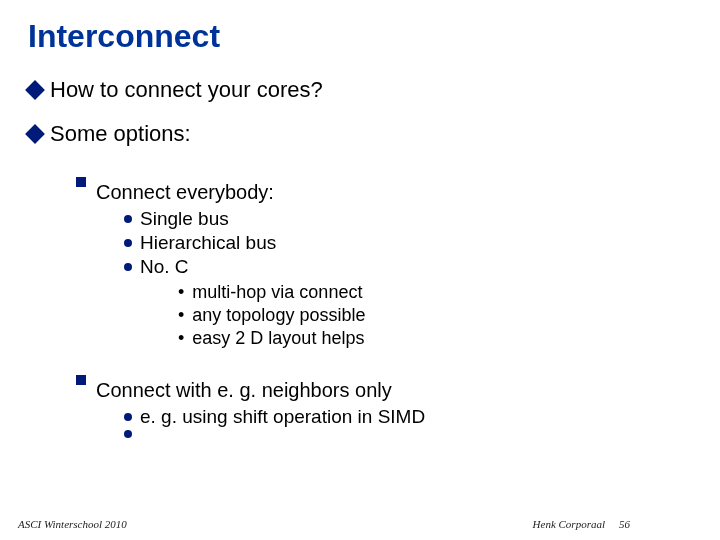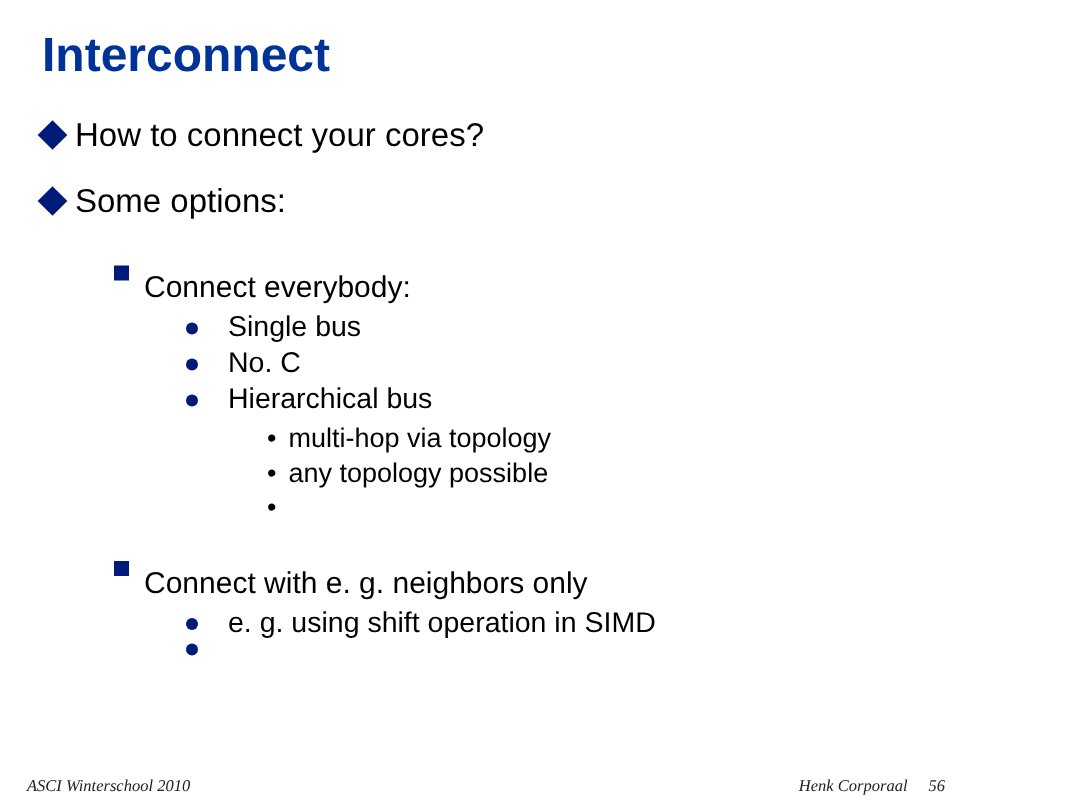--- a/index.html
+++ b/index.html
@@ -8,21 +8,21 @@
   .title { color: #003399; font-size: 32px; font-weight: bold; margin-bottom: 22px; }
   .lvl1 { margin: 0 0 12px 0; }
   .lvl1-row { display: flex; align-items: center; gap: 8px; }
   .diamond { width: 14px; height: 14px; background: #001a7a; transform: rotate(45deg); flex: 0 0 14px; }
   .lvl1-text { font-size: 22px; color: #000; }
   .lvl2 { margin: 8px 0 4px 48px; }
   .lvl2-row { display: flex; align-items: center; gap: 10px; }
   .square { width: 10px; height: 10px; background: #001a7a; flex: 0 0 10px; }
   .lvl2-text { font-size: 20px; color: #000; margin-top: 22px; }
   .lvl3 { margin: 4px 0 0 96px; }
-  .lvl3-row { display: flex; align-items: center; gap: 20px; margin: 2px 0; }
+  .lvl3-row { display: flex; align-items: center; gap: 8px; margin: 2px 0; }
   .circle { width: 8px; height: 8px; border-radius: 50%; background: #001a7a; flex: 0 0 8px; }
   .lvl3-text { font-size: 19px; color: #000; }
   .lvl4 { margin: 4px 0 6px 150px; }
   .lvl4-row { display: flex; align-items: flex-start; gap: 8px; margin: 2px 0; }
   .dot { font-size: 18px; line-height: 20px; }
   .lvl4-text { font-size: 18px; color: #000; }
   .footer { position: absolute; bottom: 10px; left: 0; right: 0; display: flex; justify-content: space-between; padding: 0 18px; font-size: 11px; color: #222; }
   .footer-left { font-style: italic; font-family: "Times New Roman", serif; }
   .footer-right { font-style: italic; font-family: Liberation Serif, serif; display: flex; gap: 14px; }
   .spacer-top { height: 6px; }
@@ -57,39 +57,40 @@
     </div>
   </div>
 
   <div class="lvl3">
     <div class="lvl3-row">
       <div class="circle"></div>
       <div class="lvl3-text">Single bus</div>
     </div>
     <div class="lvl3-row">
       <div class="circle"></div>
-      <div class="lvl3-text">No. C</div>
+      <div class="lvl3-text">Hierarchical bus</div>
     </div>
     <div class="lvl3-row">
       <div class="circle"></div>
-      <div class="lvl3-text">Hierarchical bus</div>
+      <div class="lvl3-text">No. C</div>
     </div>
   </div>
 
   <div class="lvl4">
     <div class="lvl4-row">
       <div class="dot">•</div>
-      <div class="lvl4-text">multi-hop via topology</div>
+      <div class="lvl4-text">multi-hop via connect</div>
     </div>
     <div class="lvl4-row">
       <div class="dot">•</div>
       <div class="lvl4-text">any topology possible</div>
     </div>
     <div class="lvl4-row">
       <div class="dot">•</div>
+      <div class="lvl4-text">easy 2 D layout helps</div>
     </div>
   </div>
 
   <div class="lvl2">
     <div class="lvl2-row">
       <div class="square"></div>
       <div class="lvl2-text">Connect with e. g. neighbors only</div>
     </div>
   </div>
 

